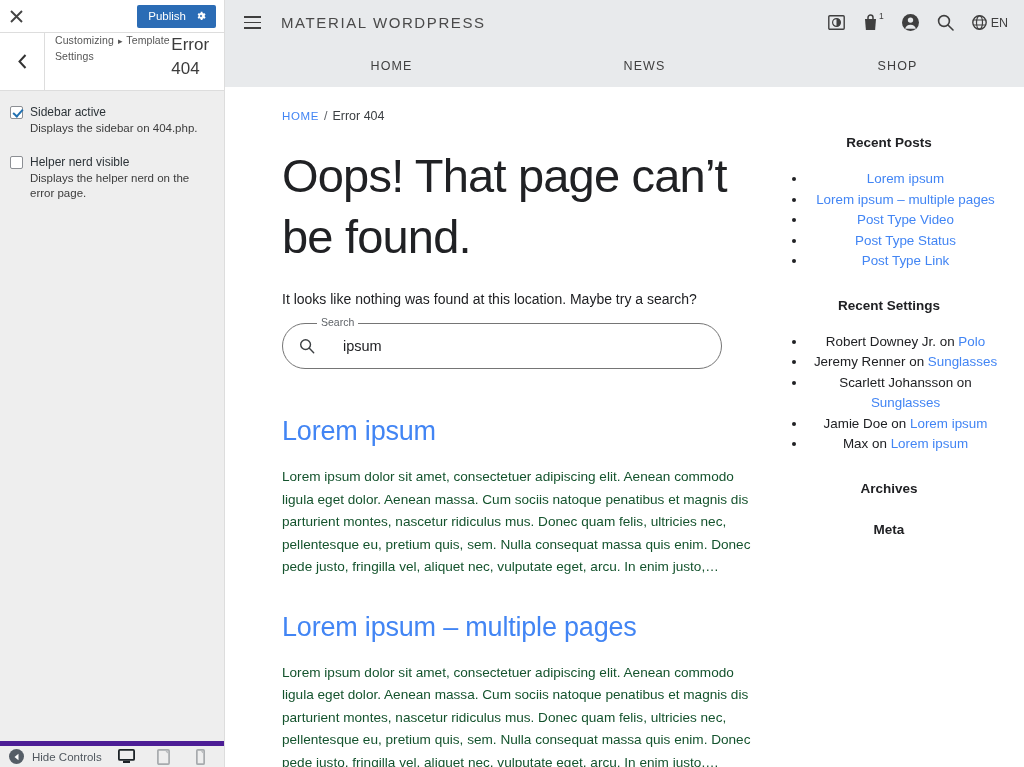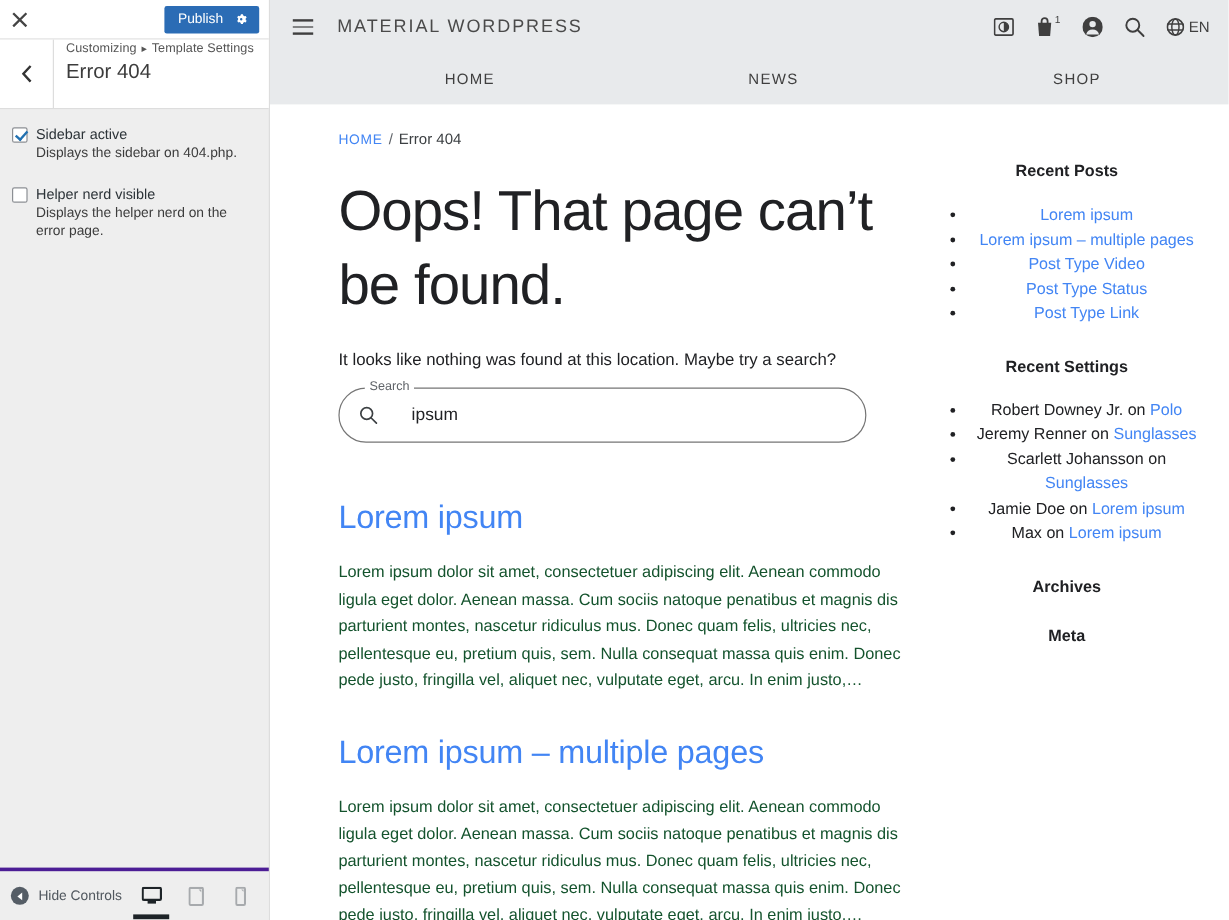--- a/index.html
+++ b/index.html
@@ -64,22 +64,22 @@
   .cz-back {
     width: 45px;
     display: flex; align-items: center; justify-content: center;
     border-right: 1px solid #ddd;
     cursor: pointer;
     color: #333;
     font-size: 17px;
   }
   .cz-titles {
     flex: 1;
-    display: flex; flex-direction: column;
-    justify-content: flex-start;
+    display: flex; flex-direction: row;
+    justify-content: space-between;
     padding-left: 10px;
   }
   .cz-crumb {
     font-size: 10.5px;
     color: #555;
     letter-spacing: .1px;
     line-height: 15px;
   }
   .cz-crumb .sep { font-size: 9px; padding: 0 1px; }
   .cz-panel-title {
@@ -120,23 +120,23 @@
   }
   .cz-desc {
     font-size: 11.5px;
     color: #3c3c3c;
     line-height: 15px;
     margin: 1px 0 0 20px;
     max-width: 190px;
   }
 
   .cz-footer {
-    height: 44px;
+    height: 26px;
     background: #eee;
-    border-top: 3px solid #4c1d95;
+    border-top: 5px solid #4c1d95;
     display: flex; align-items: center;
     justify-content: space-between;
     padding: 0 12px 0 9px;
     flex: 0 0 auto;
   }
   .hide-controls {
     display: flex; align-items: center; gap: 8px;
     font-size: 11.5px; color: #50575e;
     cursor: pointer;
   }
@@ -298,21 +298,21 @@
   }
   .sf-outline {
     position: absolute;
     inset: 0;
     border: 1px solid #757575;
     border-radius: 23px;
     pointer-events: none;
   }
   .sf-notch {
     position: absolute;
-    top: -7px; left: 22px;
+    top: -7px; left: 35px;
     background: #fff;
     padding: 0 4px;
     font-size: 10.5px;
     color: #5f6368;
     line-height: 13px;
   }
   .sf-inner {
     position: absolute;
     inset: 0;
     display: flex; align-items: center;

